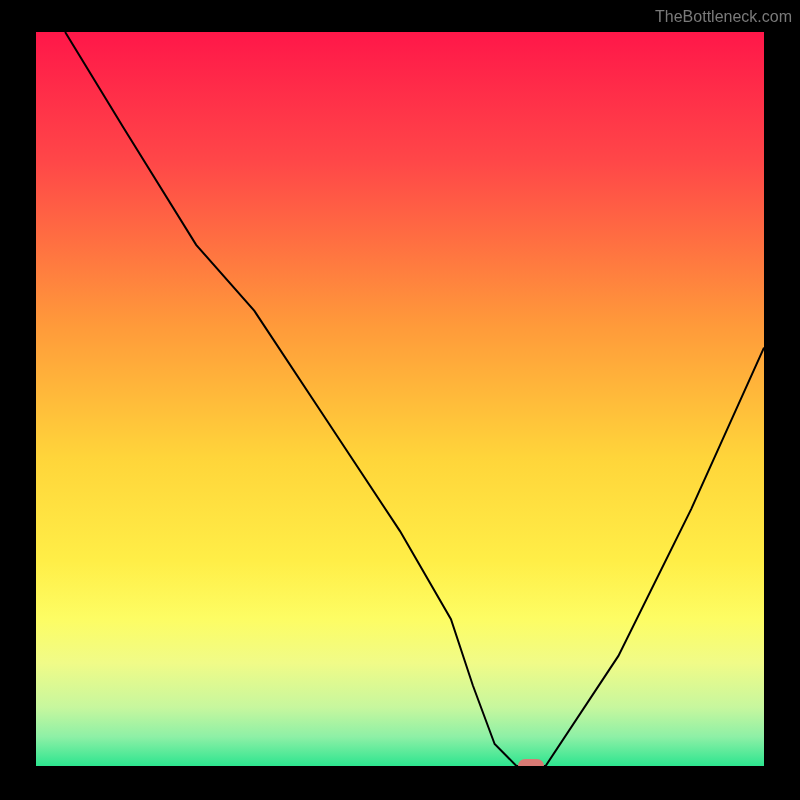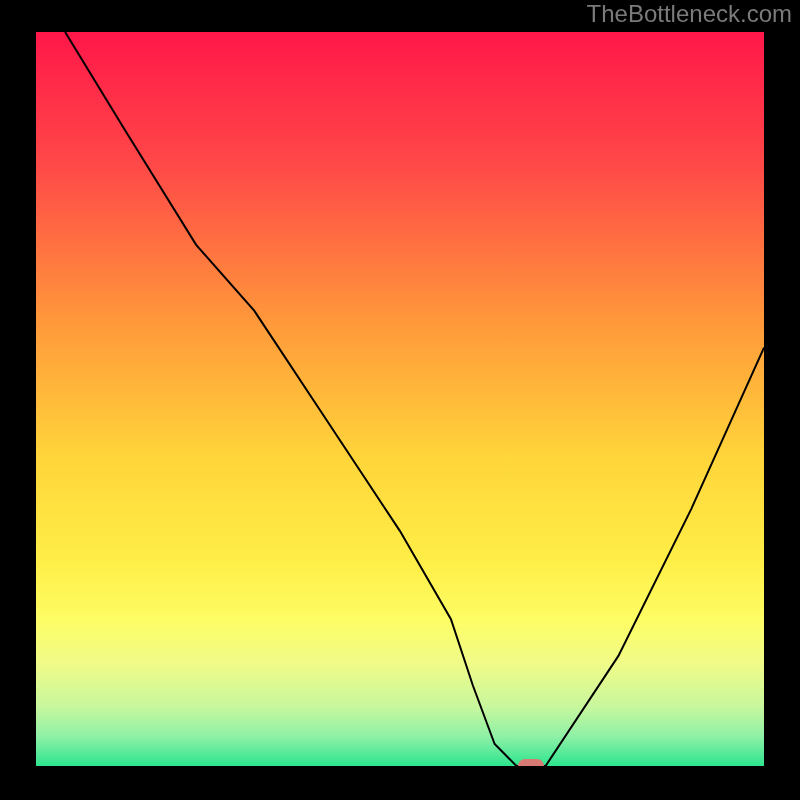--- a/index.html
+++ b/index.html
@@ -6,24 +6,24 @@
   body {
     width: 800px;
     height: 800px;
     background: #000;
     position: relative;
     font-family: Arial, sans-serif;
     overflow: hidden;
   }
   .watermark {
     position: absolute;
-    top: 0;
+    top: 8px;
     right: 8px;
     color: #7a7a7a;
-    font-size: 24px;
+    font-size: 16px;
     font-weight: 500;
     z-index: 10;
   }
   .plot-area {
     position: absolute;
     left: 36px;
     top: 32px;
     width: 728px;
     height: 734px;
     overflow: hidden;

